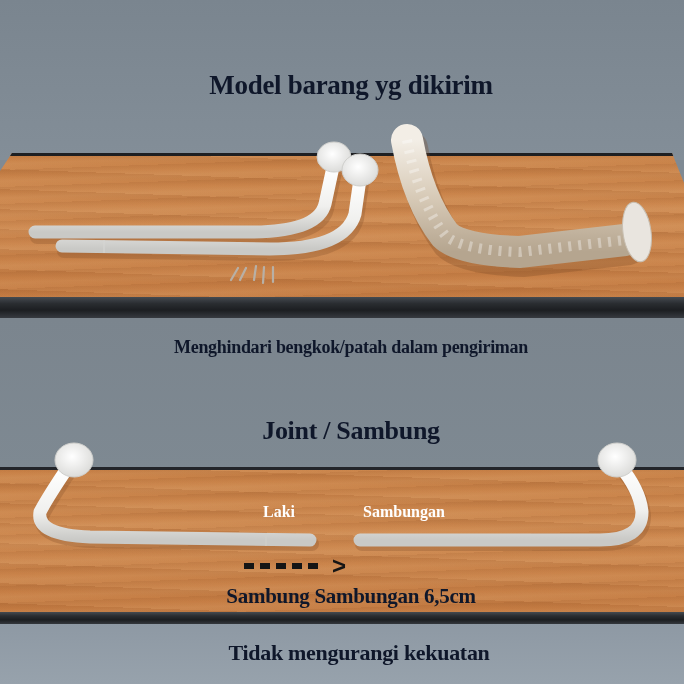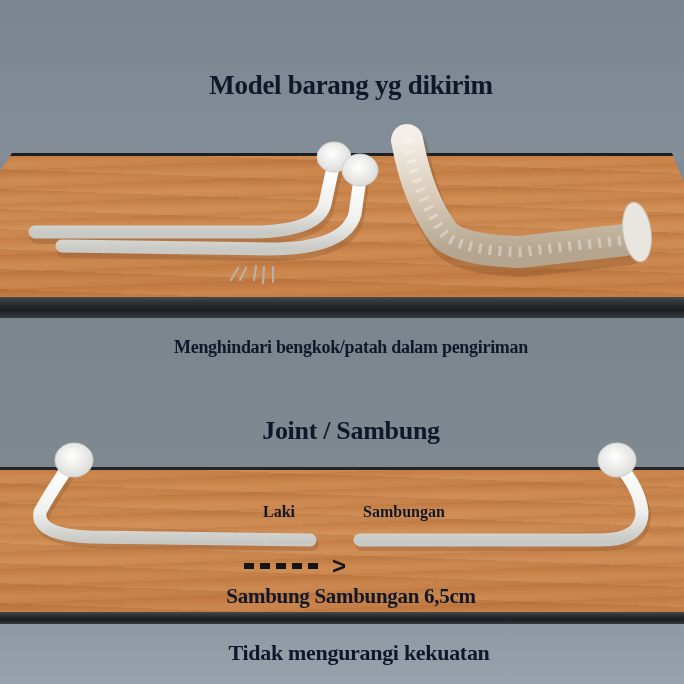--- a/index.html
+++ b/index.html
@@ -20,21 +20,21 @@
   .edge-top{top:297px;height:22px;}
   .table-bot{top:467px;height:147px;}
   .table-bot .rim{position:absolute;left:0;right:0;top:0;height:3px;background:#23252a;}
   .edge-bot{top:612px;height:13px;}
   .caption{position:absolute;left:0;width:684px;text-align:center;font-weight:bold;color:#0f172a;letter-spacing:-0.3px;padding-left:9px;}
   .c1{top:70px;font-size:27px;}
   .c2{top:337px;font-size:18px;}
   .c3{top:416px;font-size:26px;}
   .c4{top:584px;font-size:21px;}
   .c5{top:640px;font-size:22px;margin-left:8px;}
-  .lbl{position:absolute;font-weight:bold;color:#0f172a;font-size:16px;}
+  .lbl{position:absolute;font-weight:bold;color:#ffffff;font-size:16px;}
   .lbl-laki{left:263px;top:503px;}
   .lbl-per{left:363px;top:503px;}
   .arrow{position:absolute;left:244px;top:554px;display:flex;align-items:center;gap:6px;}
   .dash{width:10px;height:6px;background:#151515;}
   .chev{font-weight:bold;font-size:24px;color:#151515;margin-left:8px;line-height:1;font-family:"Liberation Sans",sans-serif;}
   svg{position:absolute;left:0;top:0;}
 </style>
 </head>
 <body>
 

